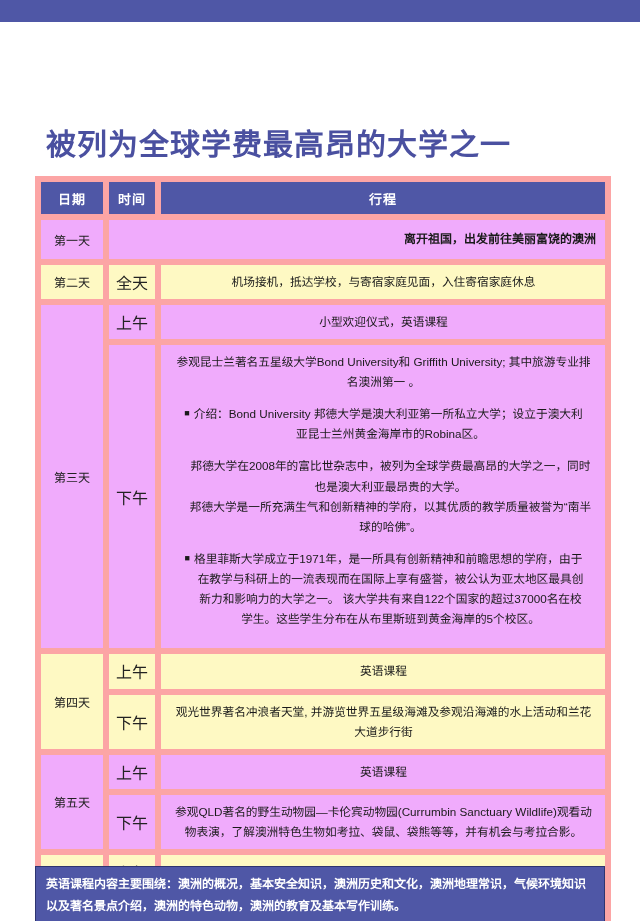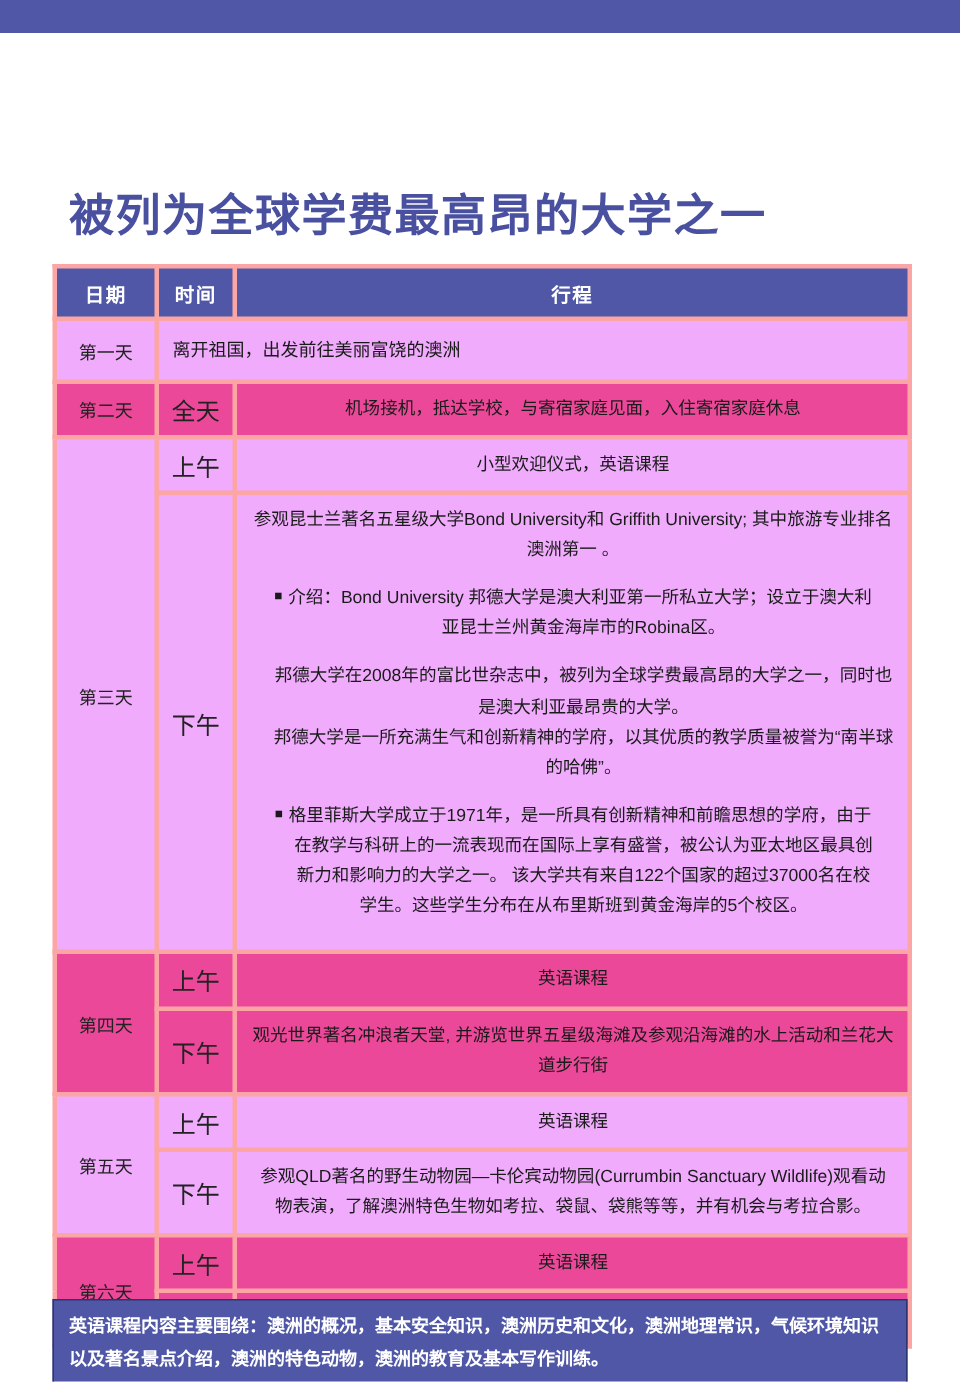--- a/index.html
+++ b/index.html
@@ -43,21 +43,21 @@
   .sched-table {
     position: absolute;
     top: 176px;
     left: 35px;
     width: 570px;
     border-collapse: collapse;
     table-layout: fixed;
     font-size: 11.5px;
   }
   .sched-table td, .sched-table th {
-    border: 3px solid #fca5a5;
+    border: 6px solid #fca5a5;
     padding: 0;
     vertical-align: middle;
   }
 
   
   col.c-date { width: 68px; }
   col.c-time { width: 52px; }
   col.c-body { width: 450px; }
 
   
@@ -84,27 +84,28 @@
     color: #222;
   }
   td.body-cell {
     padding: 7px 9px 7px 10px;
     font-size: 11.7px;
     line-height: 1.72;
     color: #1a1a1a;
     text-align: center;
   }
   td.body-cell.center {
-    text-align: left;
+    text-align: right;
     padding: 9px;
     font-size: 12px;
-  }
-
-  
-  .tint { background: #ec4899; }
+    font-weight: bold;
+  }
+
+  
+  .tint { background: #fef9c3; }
   .plain { background: #f0abfc; }
 
   .bold { font-weight: normal; }
 
   
   .p { margin: 0; }
   .p-bullet {
     margin: 12px;
     padding-left: 14px;
     text-indent: -14px;

